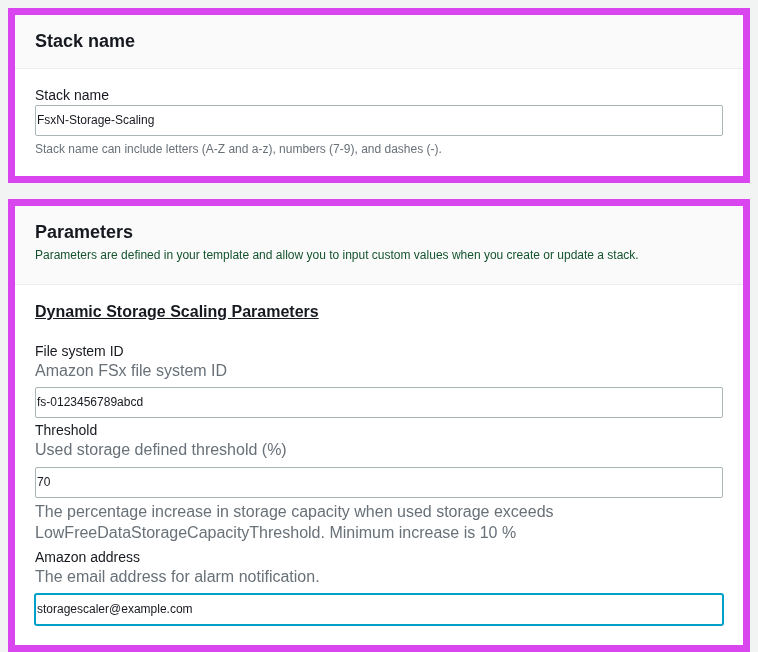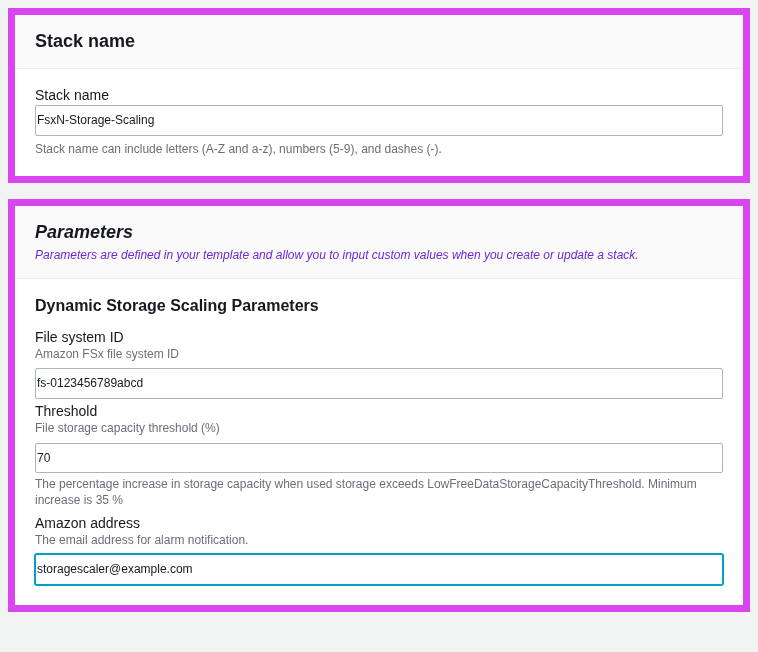--- a/index.html
+++ b/index.html
@@ -14,57 +14,57 @@
       background: #fff;
       border: 7px solid #d946ef;
       margin-bottom: 16px;
     }
     .panel-header {
       padding: 16px 20px;
       border-bottom: 1px solid #eaeded;
       background: #fafafa;
     }
     .panel-header.with-desc {
-      padding-bottom: 14px;
-      font-style: italic;
+      padding-bottom: 20px;
     }
     .panel-title {
       font-size: 18px;
       font-weight: 700;
       color: #16191f;
     }
     .panel-desc {
       font-size: 12px;
-      color: #6d28d9;
+      color: #14532d;
       margin-top: 4px;
       line-height: 1.4;
     }
     .panel-body {
       padding: 18px 20px 20px 20px;
     }
     .sub-title {
       font-size: 16px;
       font-weight: 700;
-      margin-bottom: 14px;
+      margin-bottom: 22px;
+      text-decoration: underline;
     }
     .form-group {
       margin-bottom: 4px;
     }
     .form-group:last-child {
       margin-bottom: 0;
     }
     .field-label {
       font-size: 14px;
       font-weight: 400;
       color: #16191f;
       display: block;
       margin-bottom: 2px;
     }
     .field-hint {
-      font-size: 12px;
+      font-size: 16px;
       color: #687078;
       margin-bottom: 6px;
       display: block;
       line-height: 1.3;
     }
     .text-input {
       width: 100%;
       padding: 6px 1px;
       font-size: 12px;
       border: 1px solid #aab7b8;
@@ -88,47 +88,47 @@
 <body>
 
 <div class="panel">
   <div class="panel-header">
     <div class="panel-title">Stack name</div>
   </div>
   <div class="panel-body">
     <div class="form-group">
       <label class="field-label">Stack name</label>
       <input type="text" class="text-input" value="FsxN-Storage-Scaling" style="">
-      <div class="helper-below">Stack name can include letters (A-Z and a-z), numbers (5-9), and dashes (-).</div>
+      <div class="helper-below">Stack name can include letters (A-Z and a-z), numbers (7-9), and dashes (-).</div>
     </div>
   </div>
 </div>
 
 <div class="panel">
   <div class="panel-header with-desc">
     <div class="panel-title">Parameters</div>
     <div class="panel-desc">Parameters are defined in your template and allow you to input custom values when you create or update a stack.</div>
   </div>
   <div class="panel-body">
     <div class="sub-title">Dynamic Storage Scaling Parameters</div>
 
     <div class="form-group">
       <label class="field-label">File system ID</label>
       <span class="field-hint">Amazon FSx file system ID</span>
       <input type="text" class="text-input" value="fs-0123456789abcd" style="">
     </div>
 
     <div class="form-group">
       <label class="field-label">Threshold</label>
-      <span class="field-hint">File storage capacity threshold (%)</span>
+      <span class="field-hint">Used storage defined threshold (%)</span>
       <input type="text" class="text-input" value="70" style="">
     </div>
 
     <div class="form-group">
-      <span class="field-hint">The percentage increase in storage capacity when used storage exceeds LowFreeDataStorageCapacityThreshold. Minimum increase is 35 %</span>
+      <span class="field-hint">The percentage increase in storage capacity when used storage exceeds LowFreeDataStorageCapacityThreshold. Minimum increase is 10 %</span>
     </div>
 
     <div class="form-group">
       <label class="field-label">Amazon address</label>
       <span class="field-hint">The email address for alarm notification.</span>
       <input type="text" class="text-input focused" value="storagescaler@example.com" style="">
     </div>
 
   </div>
 </div>

